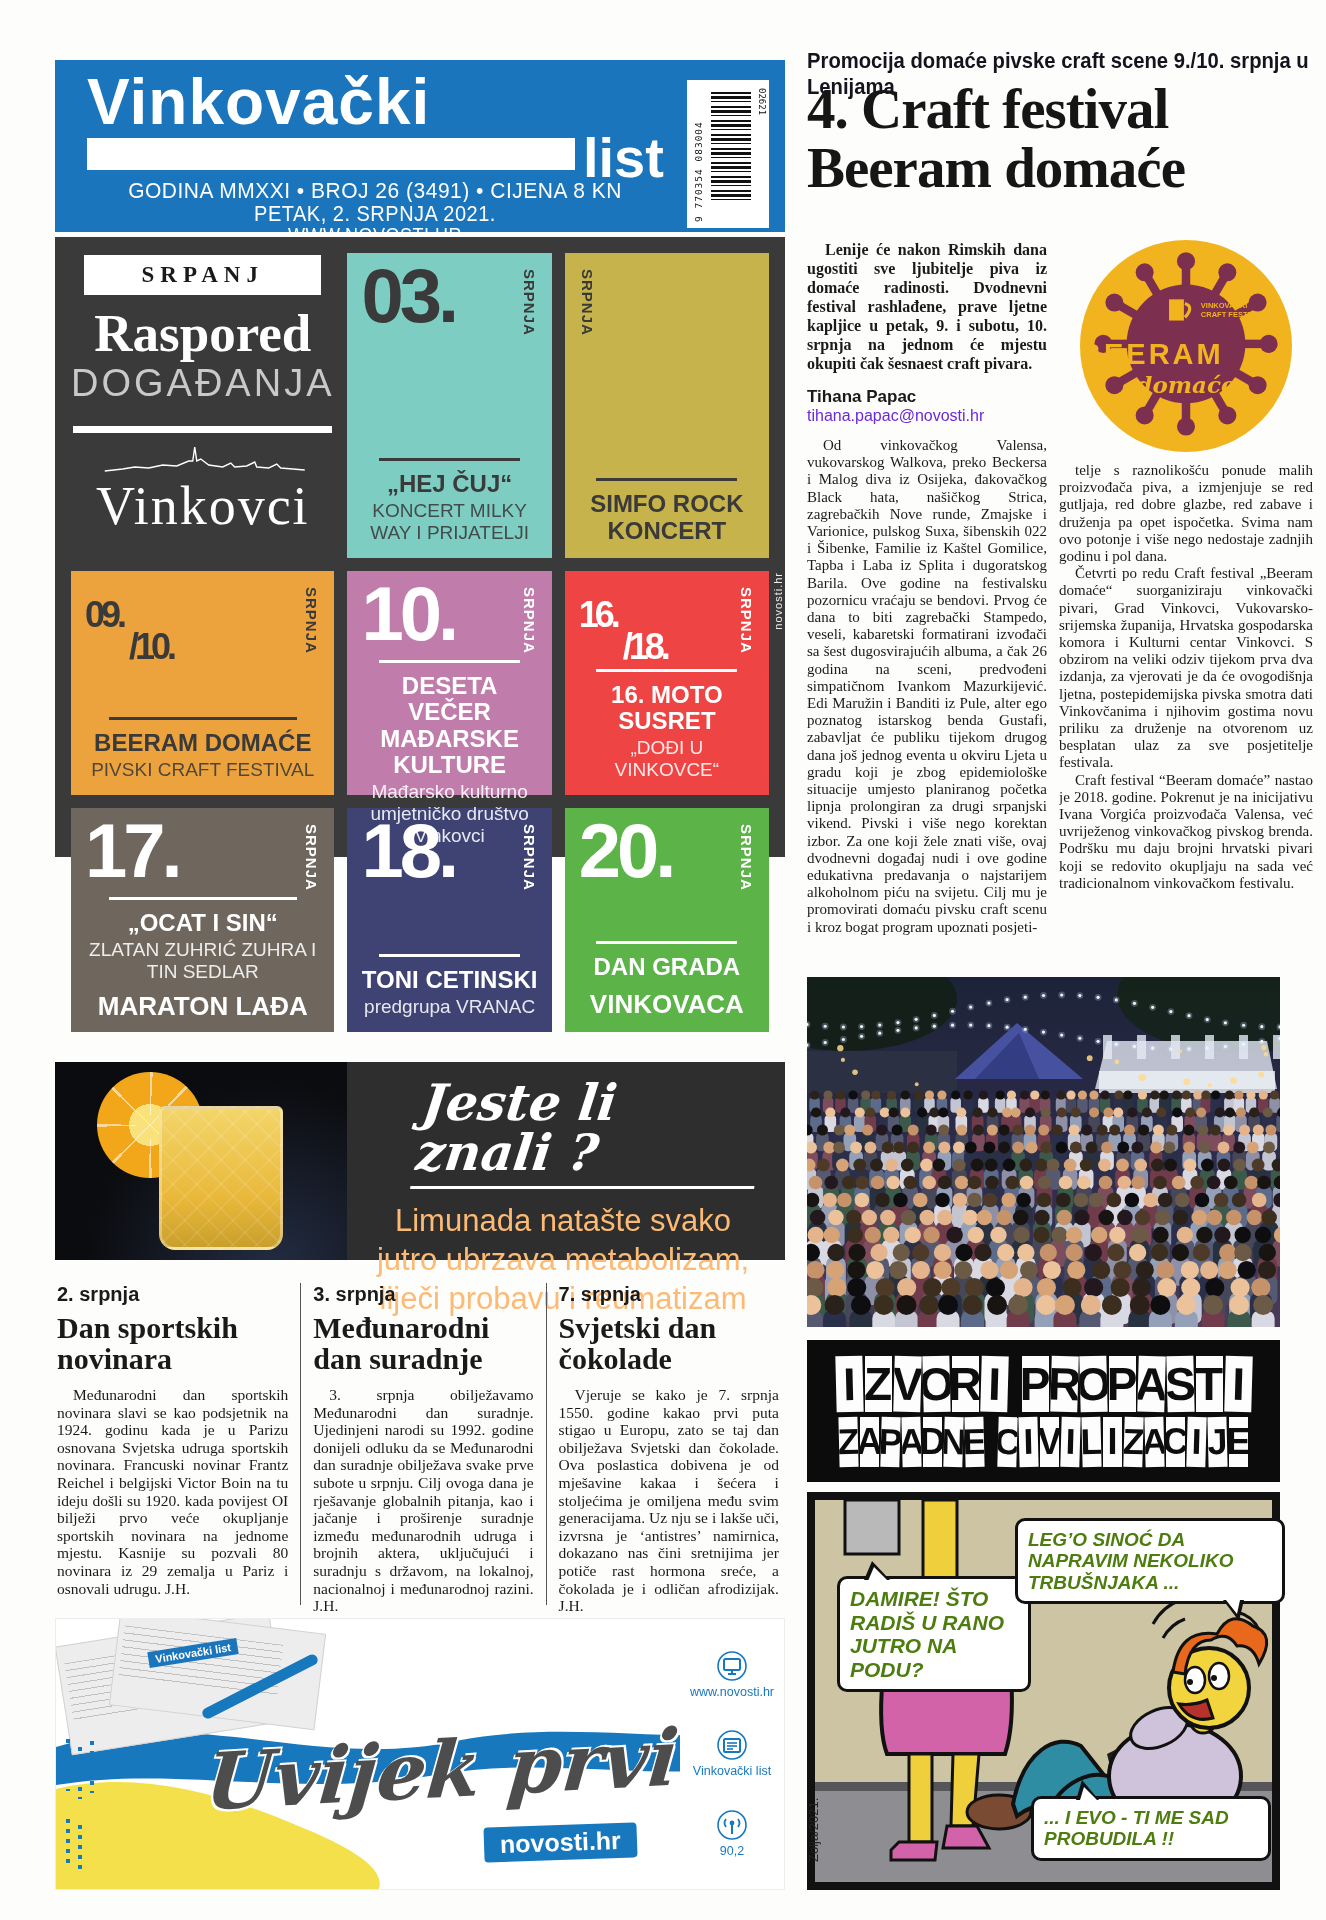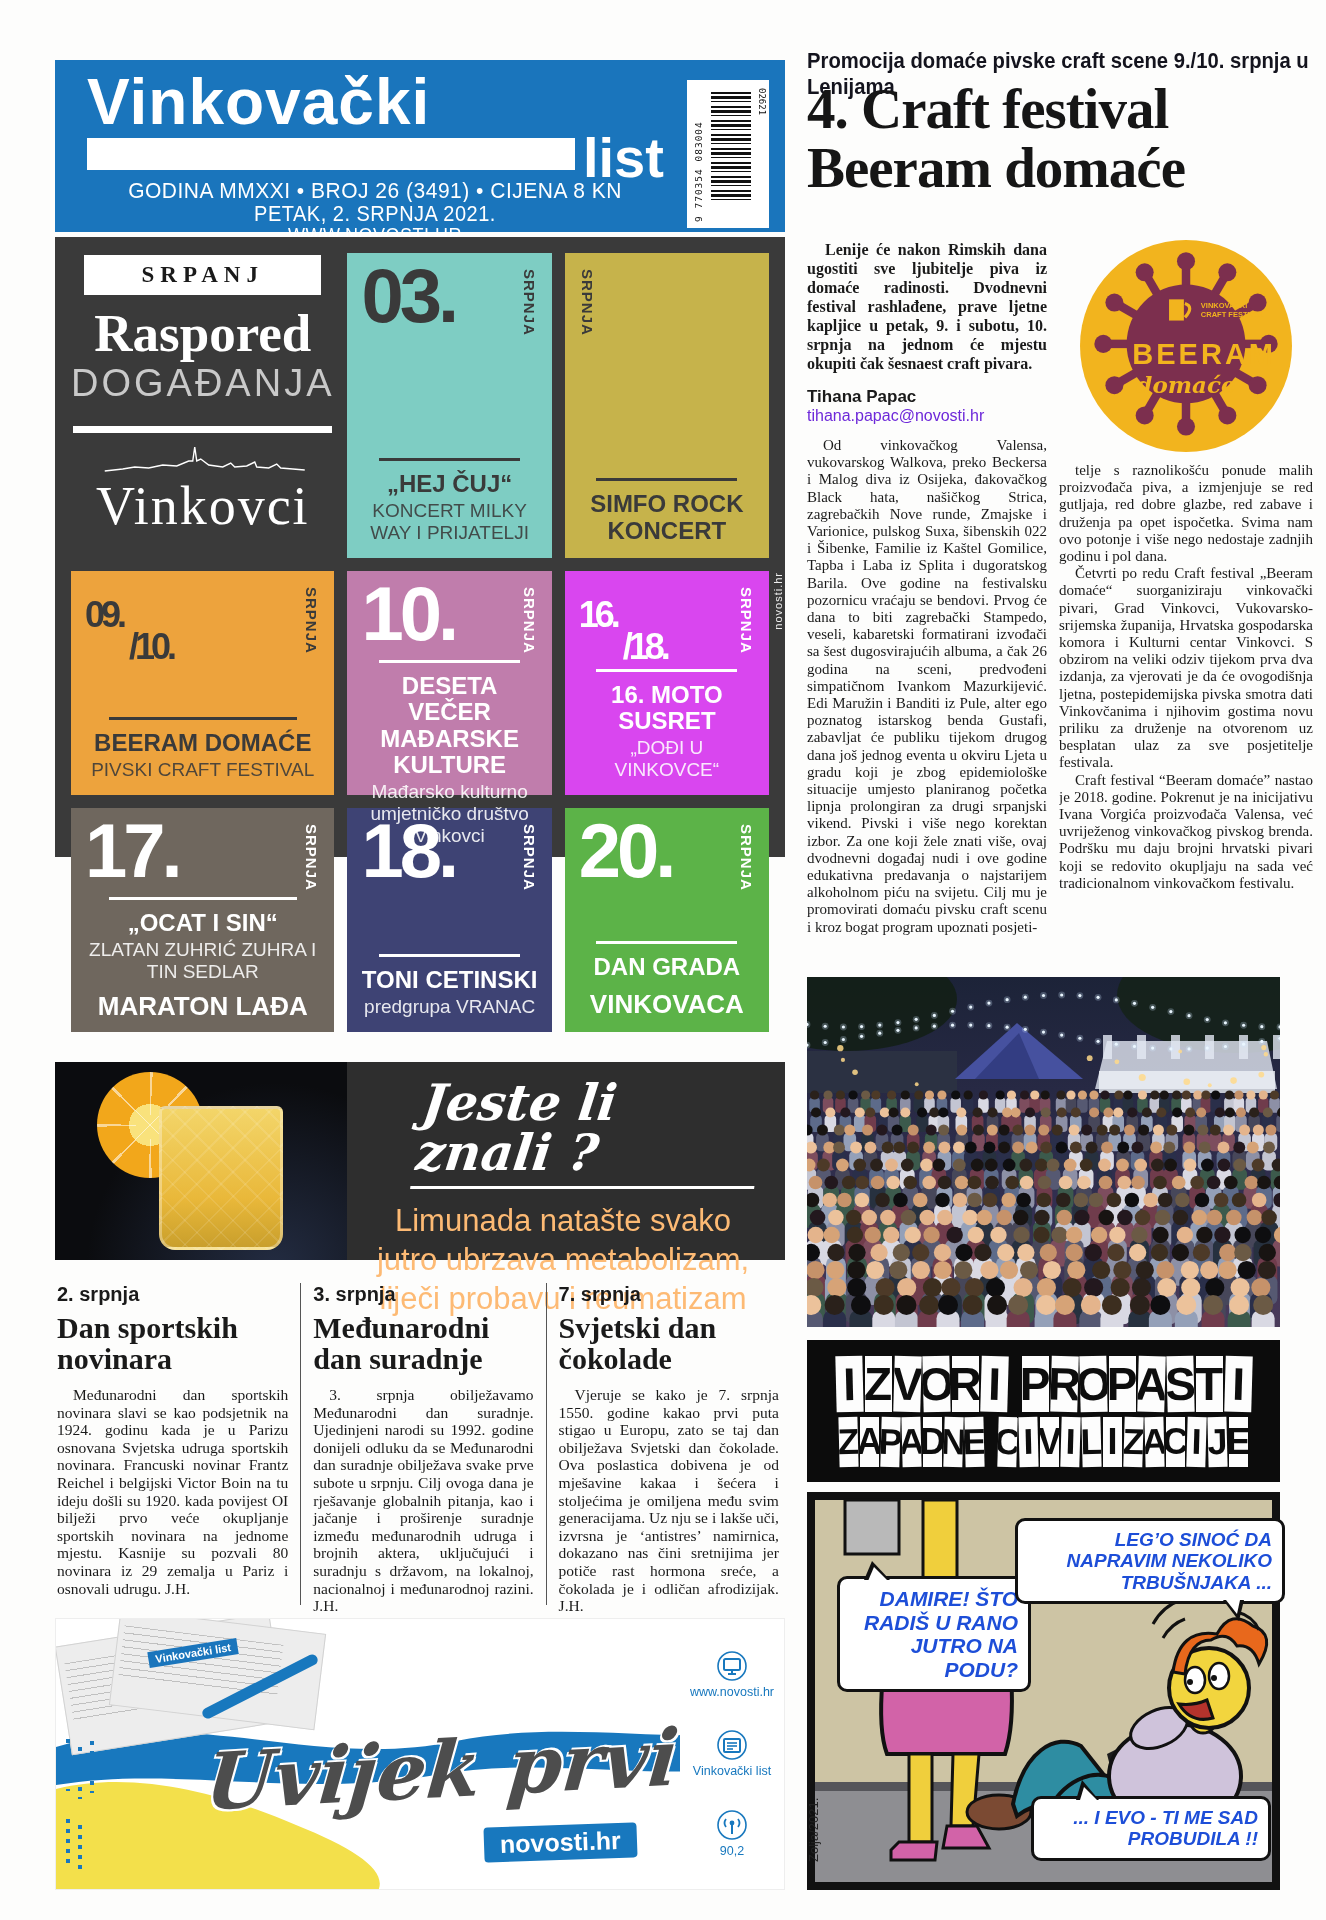--- a/index.html
+++ b/index.html
@@ -59,21 +59,21 @@
   .artcol{box-sizing:border-box;overflow:hidden;}
   .col-left{left:807px;top:240px;width:240px;height:740px;}
   .col-right{left:1059px;top:240px;width:254px;height:740px;}
   .lead{font:bold 16px/19px "Liberation Serif",serif;text-align:justify;text-indent:18px;}
   .byline-name{font:bold 17px "Liberation Sans",sans-serif;margin-top:14px;}
   .byline-mail{font:16px "Liberation Sans",sans-serif;color:#6d28d9;margin-bottom:12px;}
   .body-text{font:15px/17.2px "Liberation Serif",serif;text-align:justify;}
   .body-text p{margin:0;text-indent:16px;}
   .beeram{position:relative;width:212px;height:212px;margin:0 auto 10px;}
   .bl-top{position:absolute;left:57%;top:29%;font:bold 7.5px/1.2 "Liberation Sans",sans-serif;color:#f2b41e;}
-  .bl-name{position:absolute;left:0;right:16px;top:46%;text-align:right;font:bold 29px "Liberation Sans",sans-serif;
+  .bl-name{position:absolute;left:0;right:16px;top:46%;text-align:left;font:bold 29px "Liberation Sans",sans-serif;
            color:#f2b41e;letter-spacing:3px;}
   .bl-sub{position:absolute;left:0;right:0;top:62%;text-align:center;font:italic bold 23px "DejaVu Serif",serif;color:#f2b41e;}
 
   
   .photo{left:807px;top:977px;width:473px;height:350px;overflow:hidden;background:#1d2438;}
 
   
   .dyk{left:55px;top:1062px;width:730px;height:198px;background:#2e2e2e;display:flex;}
   .lemonade{position:relative;width:292px;height:100%;flex:none;overflow:hidden;
             background:radial-gradient(circle at 75% 105%, #232c42 0%, #0b0c0f 62%);}
@@ -130,21 +130,21 @@
      display:flex;align-items:center;justify-content:center;overflow:hidden;}
   .st-gap{width:10px;}
   .st1 .st-letter{width:27px;height:56px;font-size:46px;}
   .st2 .st-letter{width:19px;height:50px;font-size:36px;}
   .st-letter:nth-child(3n){transform:rotate(1.6deg);}
   .st-letter:nth-child(3n+1){transform:rotate(-1.4deg);}
 
   
   .comic{left:807px;top:1492px;width:473px;height:398px;}
   .bubble{position:absolute;background:#fff;border:3px solid #111;border-radius:10px;padding:8px 10px;
-     font:italic bold 19px/1.12 "Liberation Sans",sans-serif;text-align:right;color:#1d4ed8;}
+     font:italic bold 19px/1.12 "Liberation Sans",sans-serif;text-align:left;color:#4d7c0f;}
   .bubble:before,.bubble:after{content:"";position:absolute;width:0;height:0;}
   .b1{left:30px;top:84px;width:168px;font-size:21px;}
   .b1:before{top:-18px;left:24px;border-left:8px solid transparent;border-right:18px solid transparent;border-bottom:19px solid #111;}
   .b1:after{top:-12px;left:28px;border-left:6px solid transparent;border-right:14px solid transparent;border-bottom:14px solid #fff;}
   .b2{left:208px;top:26px;width:244px;}
   .b2:before{bottom:-20px;right:38px;border-top:21px solid #111;border-left:16px solid transparent;border-right:5px solid transparent;}
   .b2:after{bottom:-13px;right:42px;border-top:14px solid #fff;border-left:11px solid transparent;border-right:3px solid transparent;}
   .b3{left:224px;top:304px;width:214px;}
   .b3:before{top:-19px;left:42px;border-left:6px solid transparent;border-right:17px solid transparent;border-bottom:20px solid #111;}
   .b3:after{top:-12px;left:46px;border-left:4px solid transparent;border-right:13px solid transparent;border-bottom:13px solid #fff;}
@@ -218,21 +218,21 @@
       <div class="tile-top">
           <div class="tile-num"><span>10.</span><span class="d2"></span></div>
       <div class="tile-month">SRPNJA</div>
         </div>
       <div class="tile-rule"></div>
       <div class="tile-title">DESETA VEČER MAĐARSKE KULTURE</div>
       <div class="tile-desc">Mađarsko kulturno umjetničko društvo Vinkovci</div>
       <div class="tile-extra"></div>
     </div>
 
-    <div class="tile dual tile-light" style="background: #d946ef;">
+    <div class="tile dual tile-light" style="background: #ef4444;">
       <div class="tile-top">
           <div class="tile-num"><span>16.</span><span class="d2">/18.</span></div>
       <div class="tile-month">SRPNJA</div>
         </div>
       <div class="tile-rule"></div>
       <div class="tile-title">16. MOTO SUSRET</div>
       <div class="tile-desc">„DOĐI U VINKOVCE“</div>
       <div class="tile-extra"></div>
     </div>
 

